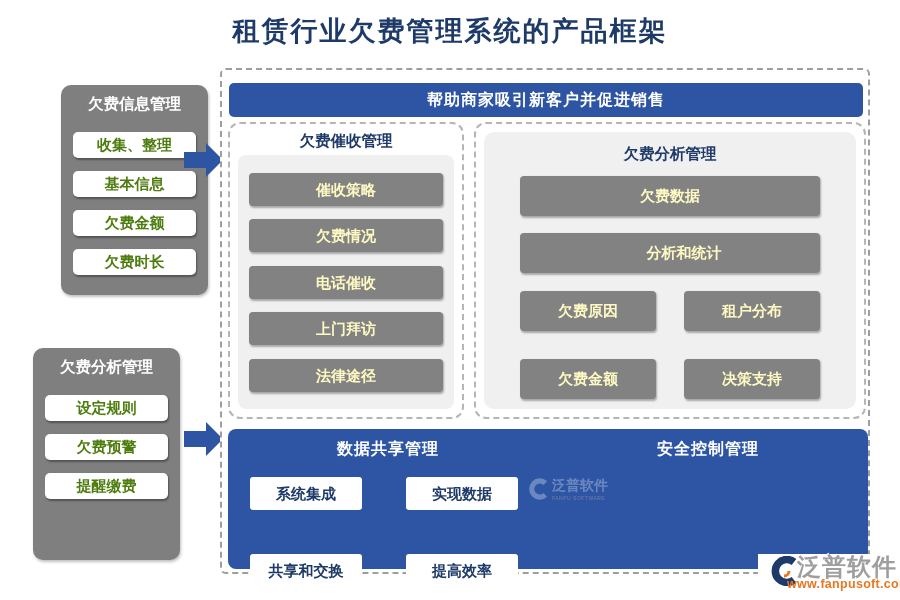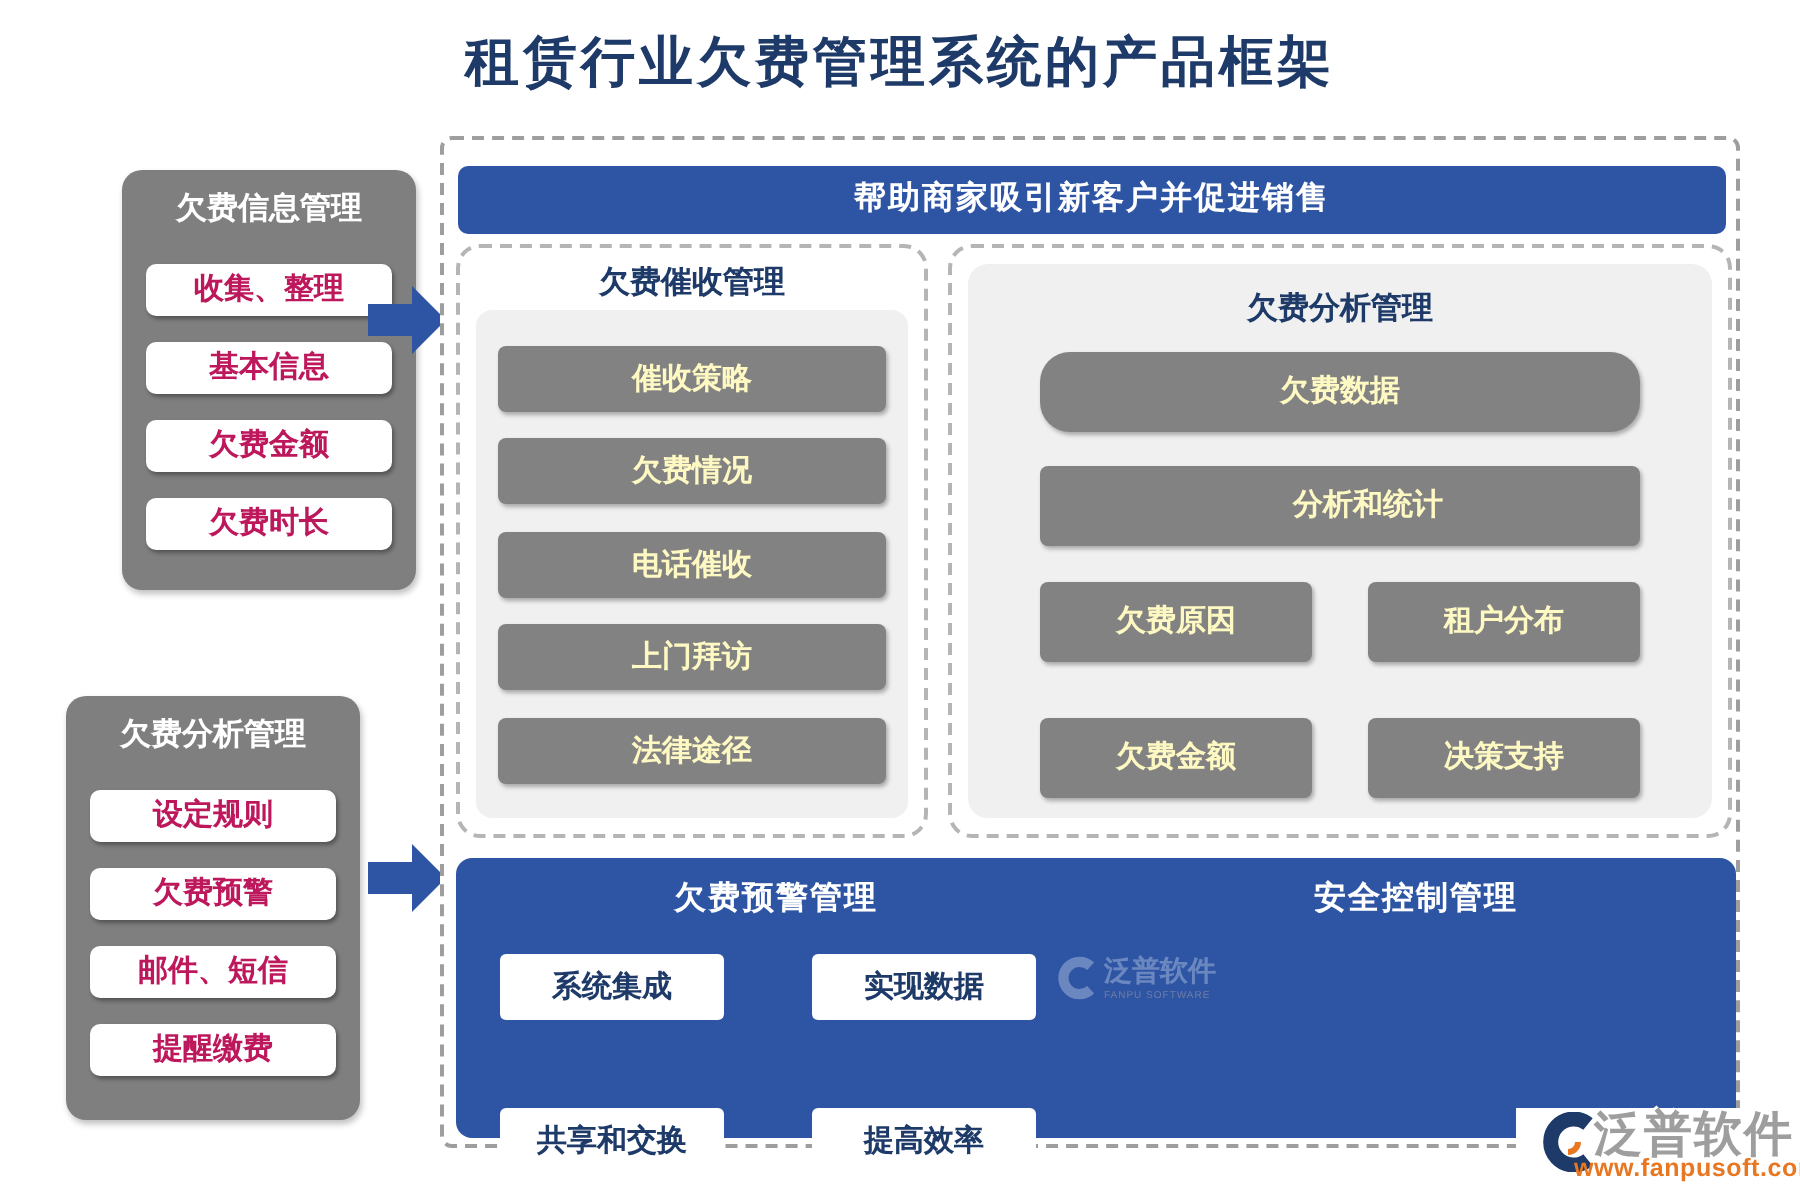--- a/index.html
+++ b/index.html
@@ -13,21 +13,21 @@
 
   
   .side-box { left:33px; width:147px; background:#7f7f7f; border-radius:10px;
     box-shadow:1px 2px 3px rgba(0,0,0,.25); }
   #info-box { top:85px; height:210px;margin-left:28px; }
   #warning-box { top:348px; height:212px; }
   .side-title { margin-top:9px; height:20px; text-align:center; color:#ffffff;
     font-size:15.5px; font-weight:bold; }
   .side-items { display:flex; flex-direction:column; gap:13px; padding:18px 12px 0; }
   .side-item { height:26px; line-height:26px; background:#ffffff; border-radius:5px;
-    text-align:center; font-size:15px; font-weight:bold; color:#be185d;
+    text-align:center; font-size:15px; font-weight:bold; color:#4d7c0f;
     box-shadow:1px 1.5px 2px rgba(0,0,0,.35); }
 
   
   .arrow { width:40px; height:36px; }
   #arrow-top { left:184px; top:142px; }
   #arrow-bottom { left:184px; top:421px; }
 
   
   #main-frame { left:220px; top:68px; width:650px; height:506px;
     border:2px dashed #9e9e9e; border-radius:6px; background:#ffffff; }
@@ -50,21 +50,21 @@
     background:#f0f0f0; border-radius:8px; display:flex; flex-direction:column;
     justify-content:space-evenly; padding:4px 11px; }
   .gray-btn { height:33px; line-height:33px; background:#828282; border-radius:4px;
     color:#fef9c3; text-align:center; font-size:15px; font-weight:bold;
     box-shadow:1px 1.5px 2px rgba(0,0,0,.3); }
 
   #analysis-body { position:absolute; left:8px; right:8px; top:8px; bottom:8px;
     background:#f0f0f0; border-radius:10px; }
   #analysis-body .panel-heading { padding-top:12px; height:32px; }
   .wide-btn { margin:0 36px; height:40px; line-height:40px; }
-  #analysis-wide-0 { margin-top:12px;border-radius:15px; }
+  #analysis-wide-0 { margin-top:12px; }
   #analysis-wide-1 { margin-top:17px;padding-left:28px; }
   #analysis-grid { margin:18px 36px 0; display:grid;
     grid-template-columns:1fr 1fr; column-gap:24px; row-gap:16px;gap:28px; }
   #analysis-grid .gray-btn { height:40px; line-height:40px; }
 
   
   #bottom-panel { left:228px; top:429px; width:640px; height:140px;
     background:#2e55a4; border-radius:8px; display:flex; }
   .bp-half { width:50%; position:relative; }
   .bp-title { margin-top:10px; height:22px; text-align:center; color:#ffffff;
@@ -102,21 +102,20 @@
     <div class="side-item">欠费金额</div>
     <div class="side-item">欠费时长</div>
   </div>
 </div>
 
 <div class="abs side-box" id="warning-box">
   <div class="side-title">欠费分析管理</div>
   <div class="side-items">
     <div class="side-item">设定规则</div>
     <div class="side-item">欠费预警</div>
-    <div class="side-item">邮件、短信</div>
     <div class="side-item">提醒缴费</div>
   </div>
 </div>
 
 <svg class="abs arrow" id="arrow-top" viewBox="0 0 40 36">
   <polygon points="0,10 22,10 22,1 39,18 22,35 22,26 0,26" fill="#2e55a4"></polygon>
 </svg>
 <svg class="abs arrow" id="arrow-bottom" viewBox="0 0 40 36">
   <polygon points="0,10 22,10 22,1 39,18 22,35 22,26 0,26" fill="#2e55a4"></polygon>
 </svg>
@@ -154,21 +153,21 @@
   <div id="inner-watermark">
     <svg width="20" height="22" viewBox="0 0 26 30">
       <path d="M23 7 A 11 11 0 1 0 23 23" fill="none" stroke="#e8edf7" stroke-width="7"></path>
     </svg>
     <div>
       <div class="wm-txt">泛普软件</div>
       <div class="wm-sub">FANPU SOFTWARE</div>
     </div>
   </div>
   <div class="bp-half">
-    <div class="bp-title">欠费预警管理</div>
+    <div class="bp-title">数据共享管理</div>
     <div class="bp-grid">
       <div class="white-btn">系统集成</div>
       <div class="white-btn">实现数据</div>
       <div class="white-btn">共享和交换</div>
       <div class="white-btn">提高效率</div>
     </div>
   </div>
   <div class="bp-half">
     <div class="bp-title">安全控制管理</div>
   </div>

